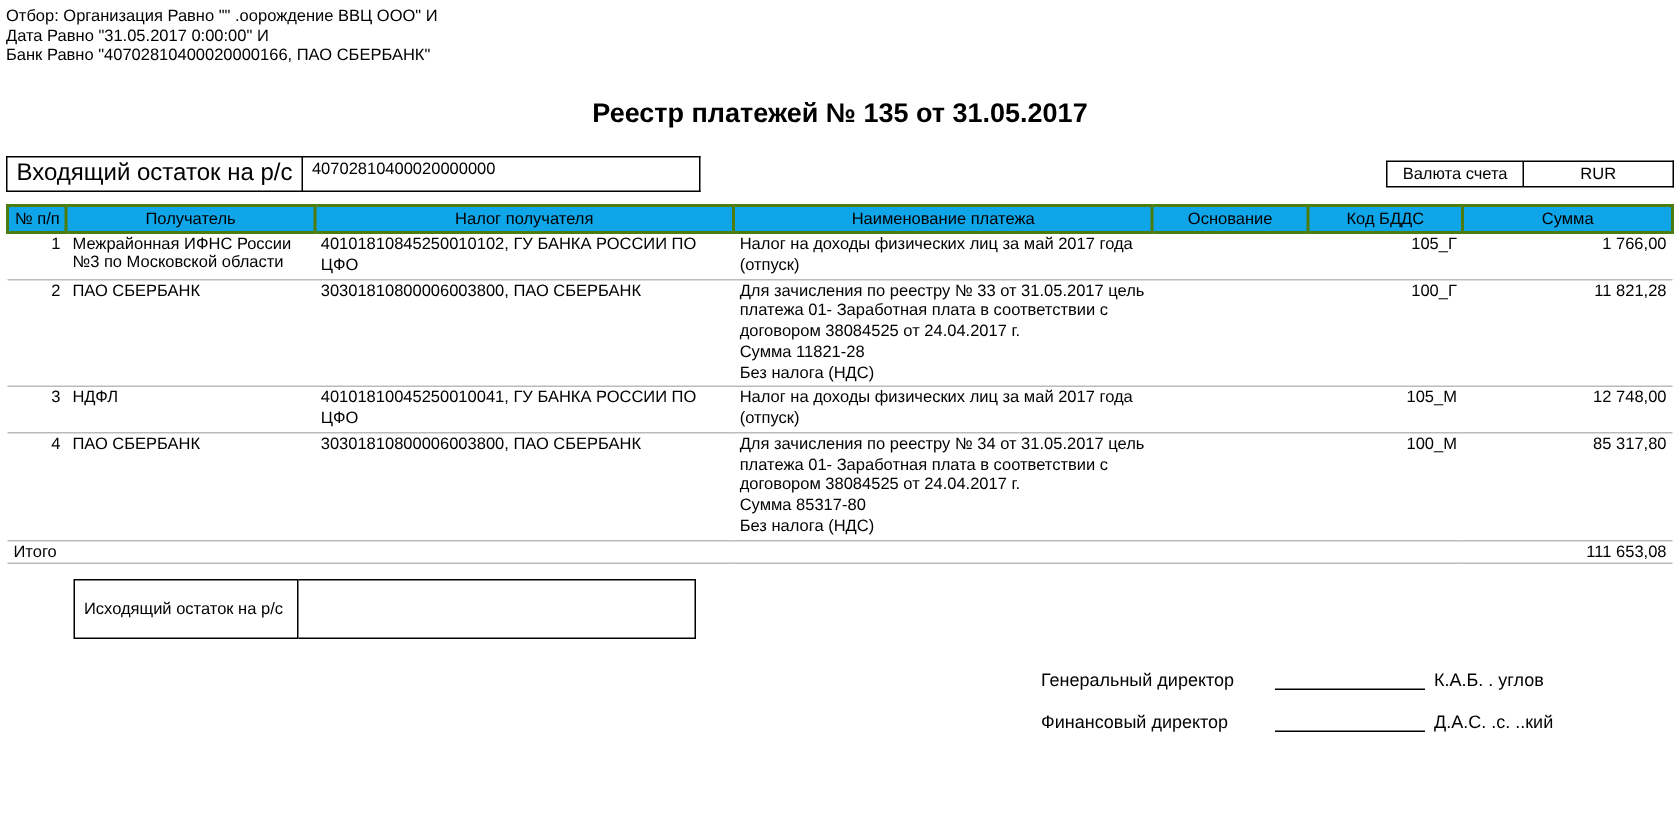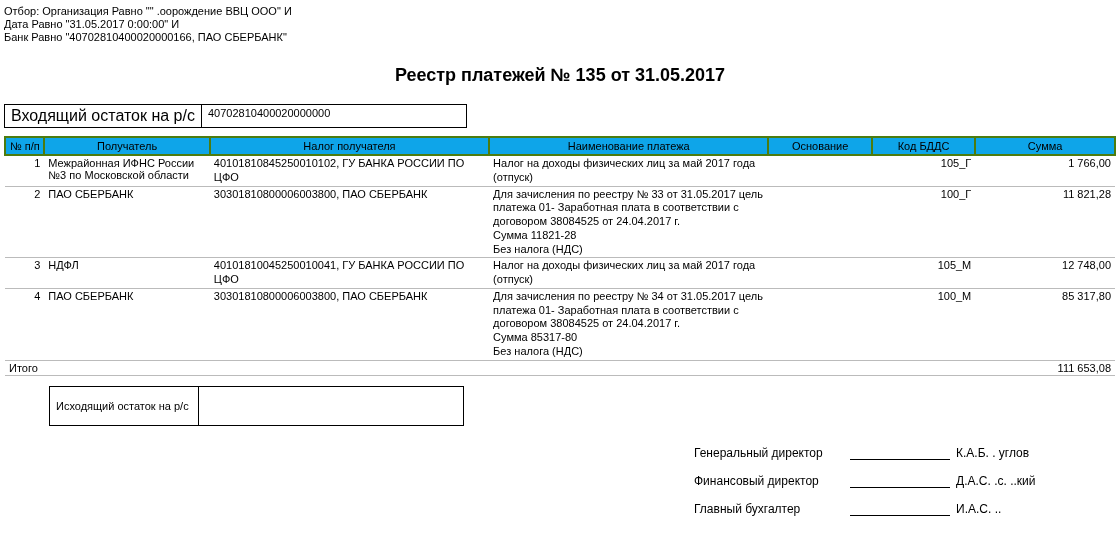--- a/index.html
+++ b/index.html
@@ -130,20 +130,24 @@
 <div class="filter-line">Дата Равно "31.05.2017 0:00:00" И</div>
 <div class="filter-line">Банк Равно "40702810400020000166, ПАО СБЕРБАНК"</div>
 
 <div class="title">Реестр платежей № 135 от 31.05.2017</div>
 
 <div class="balance-row">
   <div class="balance-left">
     <div class="balance-label">Входящий остаток на р/с</div>
     <div class="balance-value">40702810400020000000</div>
   </div>
+  <div class="currency-box">
+    <div class="currency-label">Валюта счета</div>
+    <div class="currency-value">RUR</div>
+  </div>
 </div>
 
 <table class="main">
   <colgroup>
     <col class="col-no">
       <col class="col-recipient">
       <col class="col-bank">
       <col class="col-desc">
       <col class="col-basis">
       <col class="col-code">
@@ -217,18 +221,13 @@
   <div class="sign-row">
     <div class="sign-title">Генеральный директор</div>
     <div class="sign-line"></div>
     <div class="sign-name">К.А.Б. . углов</div>
   </div>
   <div class="sign-row">
     <div class="sign-title">Финансовый директор</div>
     <div class="sign-line"></div>
     <div class="sign-name">Д.А.С. .с. ..кий</div>
   </div>
-  <div class="sign-row">
-    <div class="sign-title">Главный бухгалтер</div>
-    <div class="sign-line"></div>
-    <div class="sign-name">И.А.С.     ..</div>
-  </div>
 </div>
 
 </body></html>

